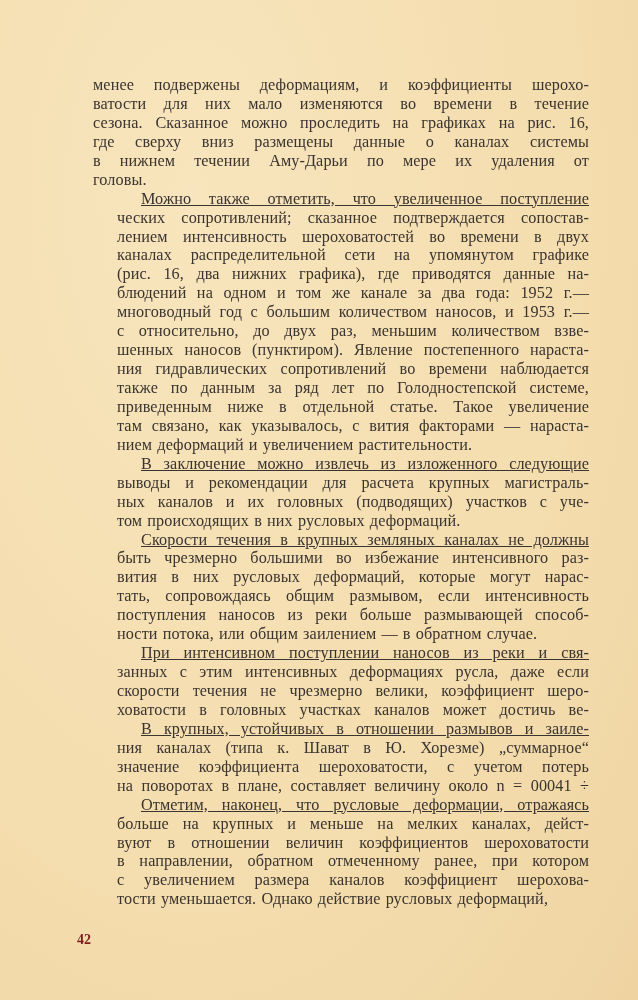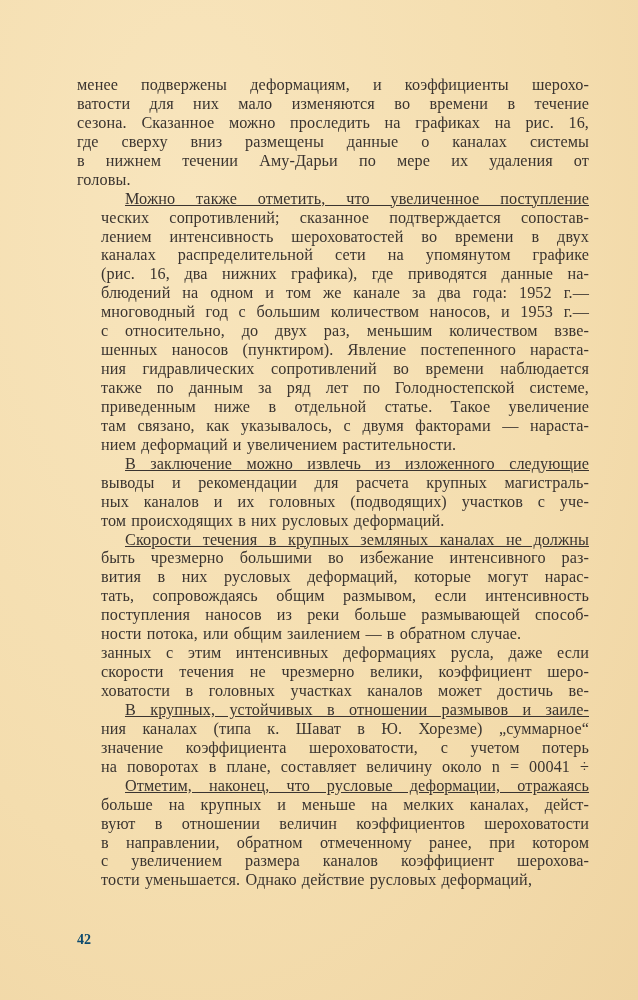--- a/index.html
+++ b/index.html
@@ -35,35 +35,36 @@
   .para.indent {
     text-indent: 24px;
   }
   .line {
     display: block;
     text-align: justify;
     text-align-last: justify;
     white-space: nowrap;
     height: 18.95px;
     overflow: visible;
+    margin-left: 16px;
   }
   .line.last {
     text-align-last: left;
   }
   .line.first {
     padding-left: 24px;
     text-decoration: underline;
   }
   .page-number {
     position: absolute;
     left: 77px;
     top: 932px;
     font-size: 14px;
     font-weight: bold;
-    color: #0c4a6e;
+    color: #7f1d1d;
     font-family: "Liberation Serif", "DejaVu Serif", serif;
   }
 </style>
 </head>
 <body>
 
 <div class="page" id="page-body">
     <div class="para">
       <span class="line">менее подвержены деформациям, и коэффициенты шерохо-</span>
       <span class="line">ватости для них мало изменяются во времени в течение</span>
@@ -78,38 +79,39 @@
       <span class="line">лением интенсивность шероховатостей во времени в двух</span>
       <span class="line">каналах распределительной сети на упомянутом графике</span>
       <span class="line">(рис. 16, два нижних графика), где приводятся данные на-</span>
       <span class="line">блюдений на одном и том же канале за два года: 1952 г.—</span>
       <span class="line">многоводный год с большим количеством наносов, и 1953 г.—</span>
       <span class="line">с относительно, до двух раз, меньшим количеством взве-</span>
       <span class="line">шенных наносов (пунктиром). Явление постепенного нараста-</span>
       <span class="line">ния гидравлических сопротивлений во времени наблюдается</span>
       <span class="line">также по данным за ряд лет по Голодностепской системе,</span>
       <span class="line">приведенным ниже в отдельной статье. Такое увеличение</span>
-      <span class="line">там связано, как указывалось, с двумя факторами — нараста-</span>
+      <span class="line">там связано, как указывалось, с вития факторами — нараста-</span>
       <span class="line last">нием деформаций и увеличением растительности.</span>
     </div>
     <div class="para indent">
       <span class="line first">В заключение можно извлечь из изложенного следующие</span>
       <span class="line">выводы и рекомендации для расчета крупных магистраль-</span>
       <span class="line">ных каналов и их головных (подводящих) участков с уче-</span>
       <span class="line last">том происходящих в них русловых деформаций.</span>
     </div>
     <div class="para indent">
       <span class="line first">Скорости течения в крупных земляных каналах не должны</span>
       <span class="line">быть чрезмерно большими во избежание интенсивного раз-</span>
       <span class="line">вития в них русловых деформаций, которые могут нарас-</span>
       <span class="line">тать, сопровождаясь общим размывом, если интенсивность</span>
       <span class="line">поступления наносов из реки больше размывающей способ-</span>
       <span class="line last">ности потока, или общим заилением — в обратном случае.</span>
     </div>
     <div class="para indent">
+      <span class="line first">При интенсивном поступлении наносов из реки и свя-</span>
       <span class="line">занных с этим интенсивных деформациях русла, даже если</span>
       <span class="line">скорости течения не чрезмерно велики, коэффициент шеро-</span>
       <span class="line">ховатости в головных участках каналов может достичь ве-</span>
     </div>
     <div class="para indent">
       <span class="line first">В крупных, устойчивых в отношении размывов и заиле-</span>
       <span class="line">ния каналах (типа к. Шават в Ю. Хорезме) „суммарное“</span>
       <span class="line">значение коэффициента шероховатости, с учетом потерь</span>
       <span class="line">на поворотах в плане, составляет величину около n = 00041 ÷</span>
     </div>

